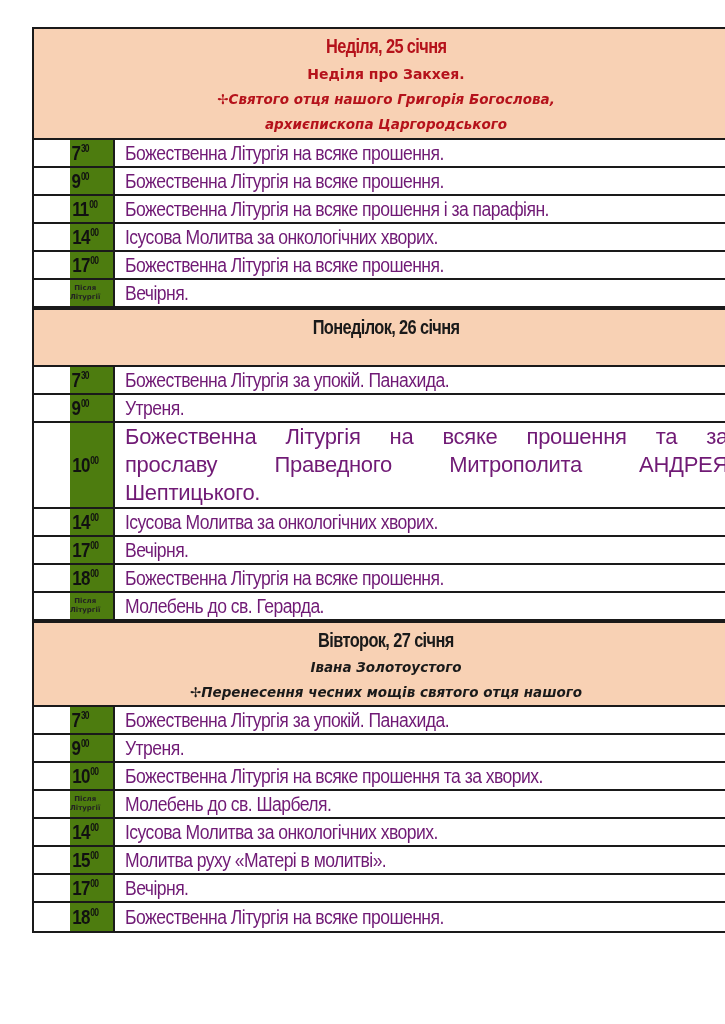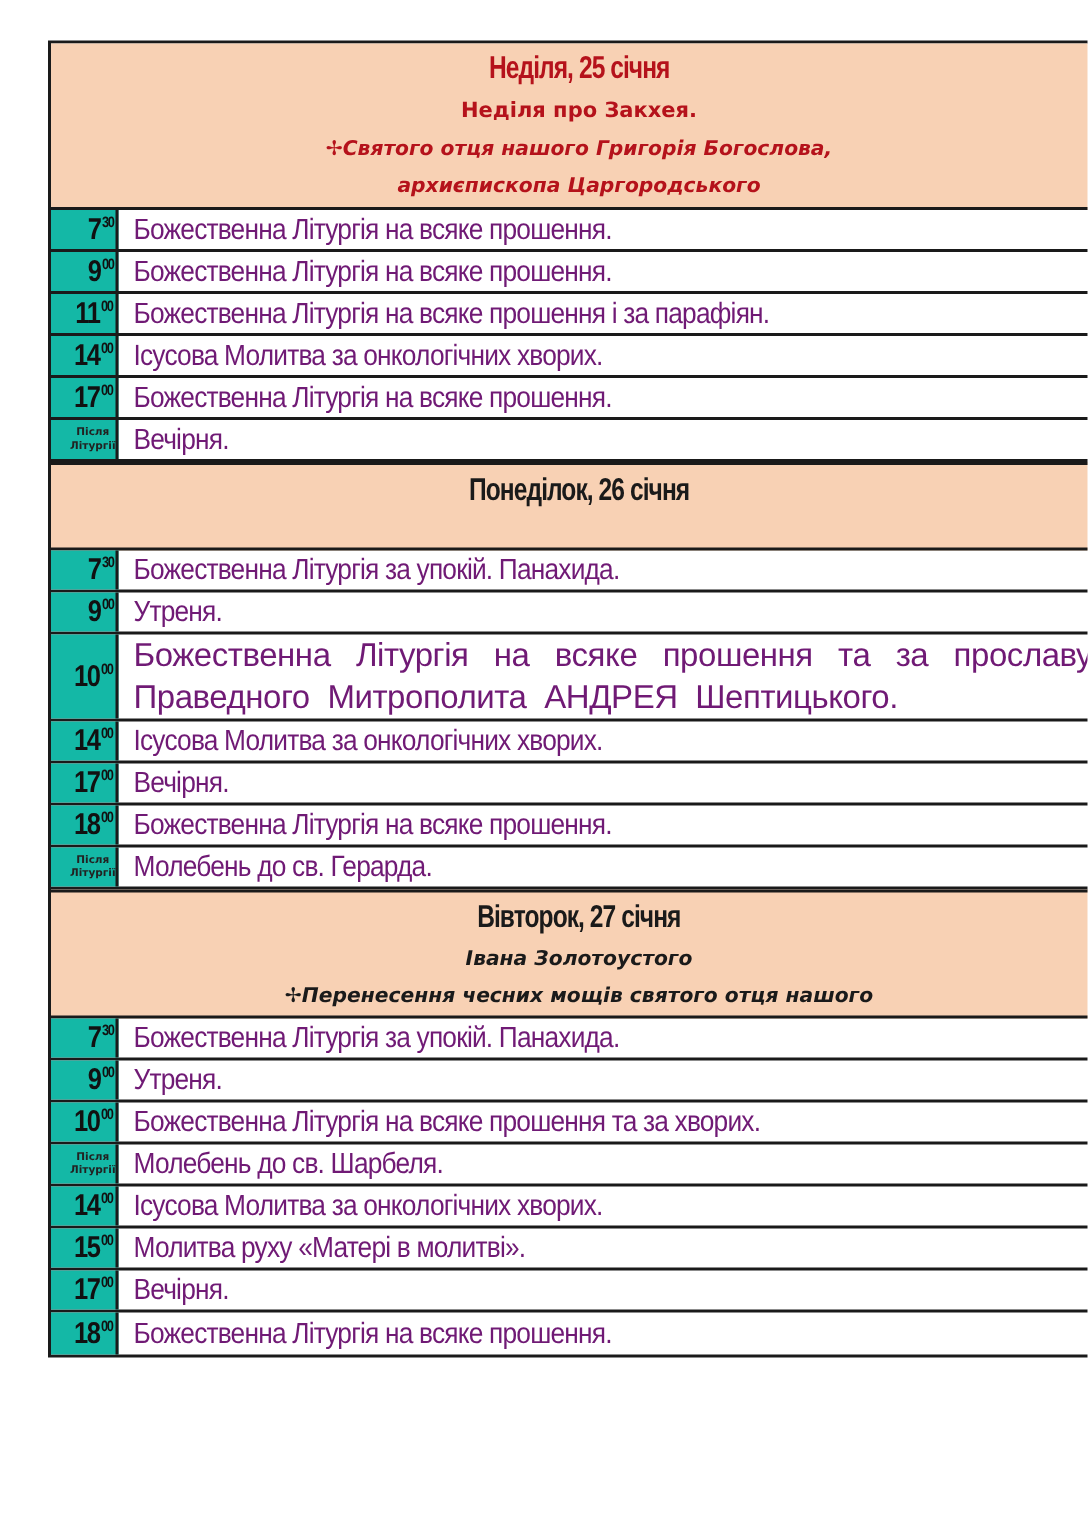--- a/index.html
+++ b/index.html
@@ -8,21 +8,21 @@
   .sched { position: absolute; left: 32px; top: 27px; width: 708px; border: 2px solid #1a1a1a; box-sizing: border-box; }
   .day-head { background: #f8d1b4; border-bottom: 2px solid #1a1a1a; text-align: center; padding: 2px 6px 3px; box-sizing: border-box; }
   .day-title { font-family: "Liberation Sans", sans-serif; font-weight: bold; font-size: 21px; line-height: 30px; letter-spacing: -0.8px; transform: scaleX(0.78); display: inline-block; }
   .day-sub { font-family: "DejaVu Sans", sans-serif; font-weight: bold; font-size: 14px; line-height: 26px; }
   .day-feast { font-family: "DejaVu Sans", sans-serif; font-weight: bold; font-style: italic; font-size: 13.5px; line-height: 25px; }
   .red { color: #b5121b; }
   .dark { color: #1a1a1a; }
   .row { display: flex; border-bottom: 2px solid #1a1a1a; min-height: 28px; box-sizing: border-box; }
   .row:last-child { border-bottom: none; }
   .row.double { min-height: 58px; }
-  .time { width: 45px; flex: 0 0 45px; background: #14b8a6; border-right: 2px solid #1a1a1a; display: flex; align-items: center; justify-content: flex-end; box-sizing: border-box; }
+  .time { width: 45px; flex: 0 0 45px; background: #4d7c0f; border-right: 2px solid #1a1a1a; display: flex; align-items: center; justify-content: flex-start; box-sizing: border-box; margin-left: 36px; }
   .hh { font-family: "Liberation Sans", sans-serif; font-weight: bold; font-size: 20px; color: #111; letter-spacing: -1px; transform: scaleX(0.85); display: inline-block; }
   .mm { font-size: 10px; vertical-align: 8px; margin-left: 1px; }
   .after { font-family: "DejaVu Sans", sans-serif; font-size: 7px; line-height: 9px; text-align: center; color: #222; font-weight: bold; }
   .text { flex: 1; display: flex; align-items: center; padding: 0 10px 0 10px; font-family: "Liberation Sans", sans-serif; font-size: 19.5px; color: #701a75; letter-spacing: -0.6px; }
   .text span { display: inline-block; transform-origin: left center; transform: scaleX(0.9); white-space: nowrap; }
   .text.wrap span { white-space: normal; transform: none; font-size: 22px; line-height: 28px; text-align: justify; text-align-last: left; letter-spacing: -0.3px; word-spacing: 6px; }
 </style>
 </head>
 <body>
 

